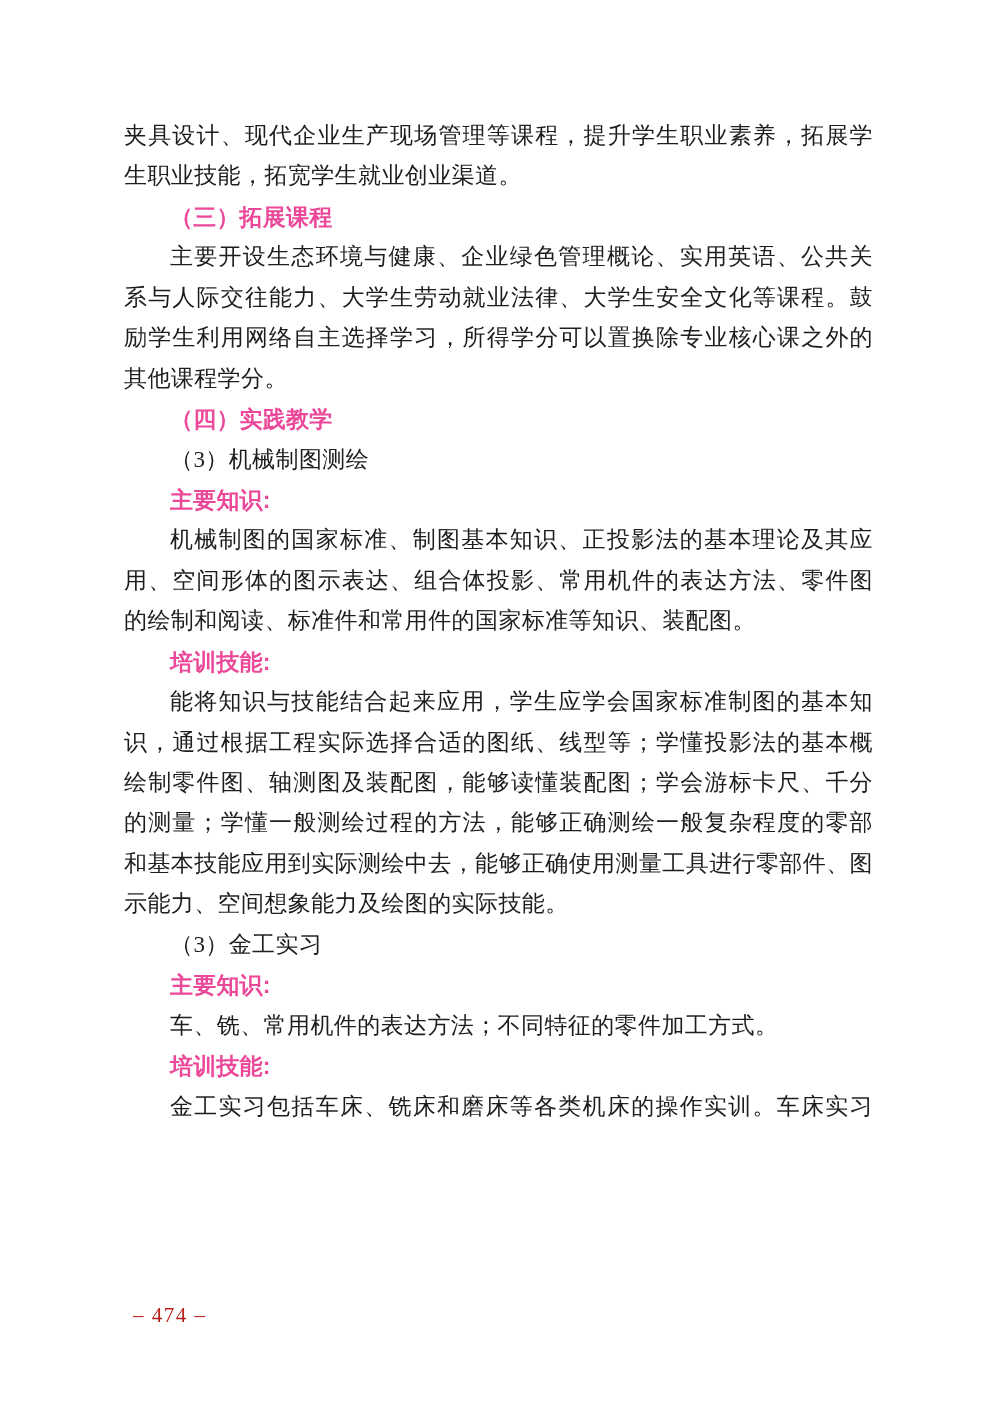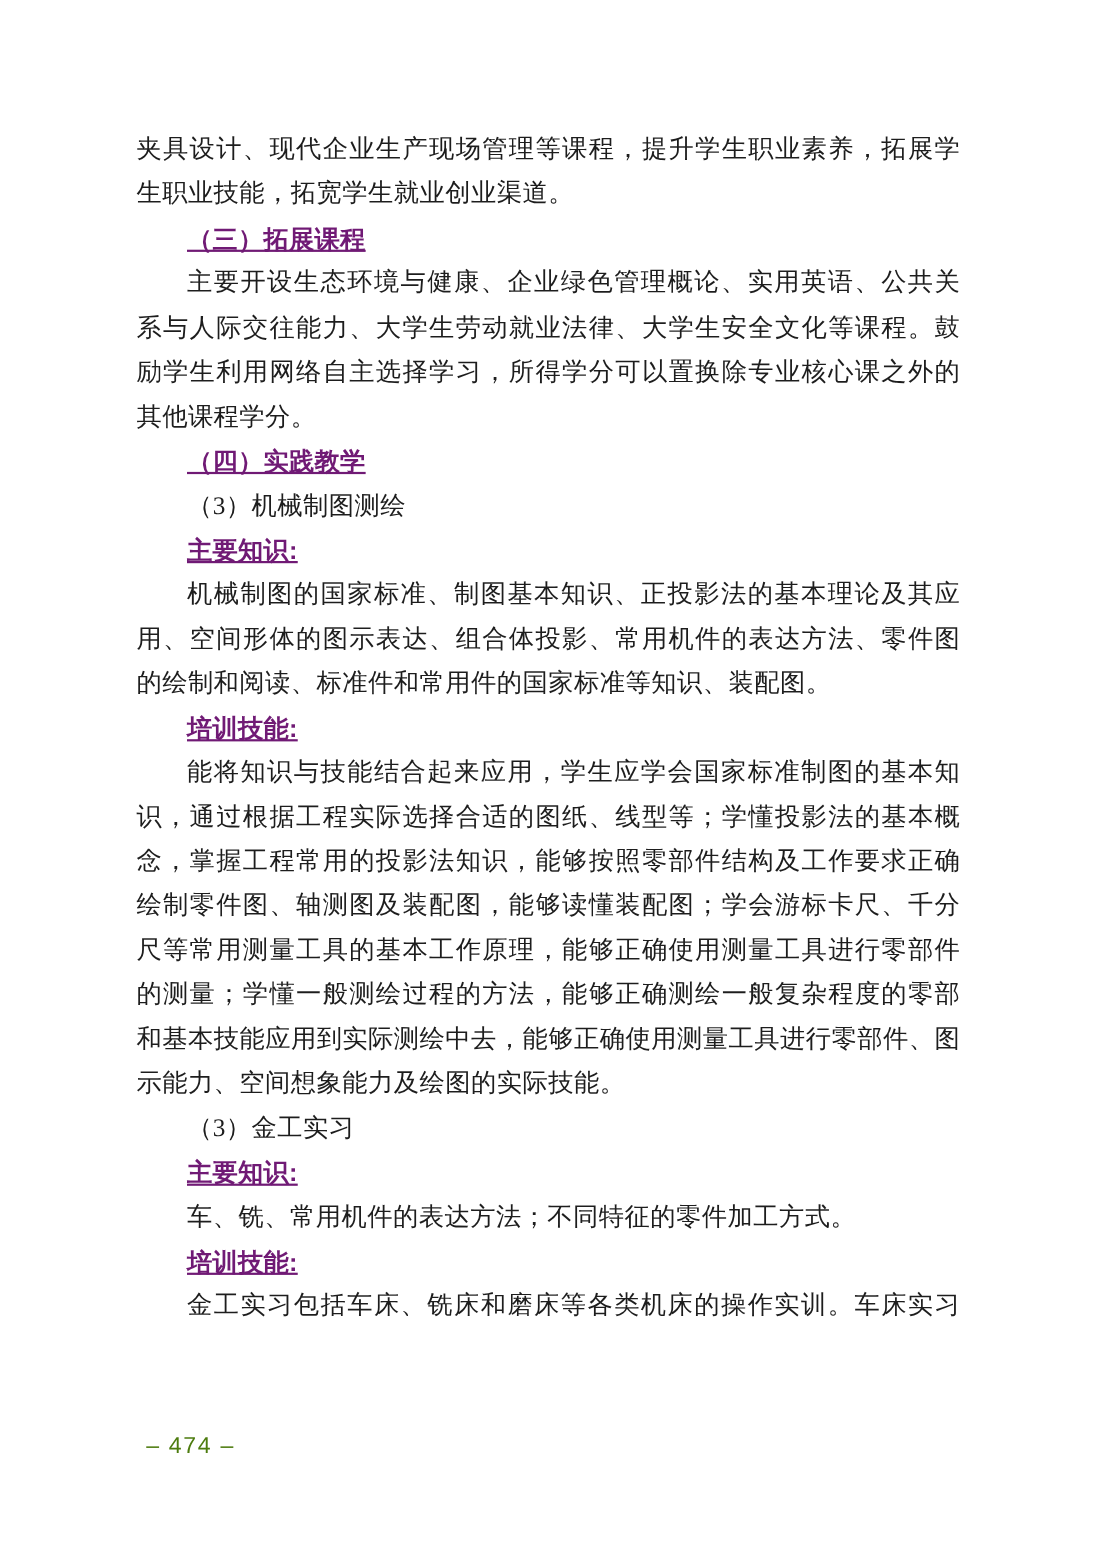--- a/index.html
+++ b/index.html
@@ -35,31 +35,30 @@
   }
   .line.indent {
     padding-left: 46px;
   }
   .line.fill {
     text-align-last: justify;
   }
   .line.bold {
     font-family: "Liberation Sans", "DejaVu Sans", sans-serif;
     font-weight: 700;
-    color: #701a75;
+    color: #ec4899;
     letter-spacing: 0.2px;
-    text-decoration: underline;
   }
   .footer {
     position: absolute;
     left: 133px;
     top: 1303px;
-    font-family: Liberation Sans, sans-serif;
+    font-family: Liberation Serif, serif;
     font-size: 21px;
-    color: #4d7c0f;
+    color: #b91c1c;
     letter-spacing: 1.5px;
     text-align: center;
   }
 </style>
 </head>
 <body>
 
 <div class="page">
   <div class="doc">
       <div class="line fill">夹具设计、现代企业生产现场管理等课程，提升学生职业素养，拓展学</div>
@@ -71,23 +70,21 @@
       <div class="line">其他课程学分。</div>
       <div class="line indent bold">（四）实践教学</div>
       <div class="line indent">（3）机械制图测绘</div>
       <div class="line indent bold">主要知识:</div>
       <div class="line indent fill">机械制图的国家标准、制图基本知识、正投影法的基本理论及其应</div>
       <div class="line fill">用、空间形体的图示表达、组合体投影、常用机件的表达方法、零件图</div>
       <div class="line">的绘制和阅读、标准件和常用件的国家标准等知识、装配图。</div>
       <div class="line indent bold">培训技能:</div>
       <div class="line indent fill">能将知识与技能结合起来应用，学生应学会国家标准制图的基本知</div>
       <div class="line fill">识，通过根据工程实际选择合适的图纸、线型等；学懂投影法的基本概</div>
-      <div class="line fill">念，掌握工程常用的投影法知识，能够按照零部件结构及工作要求正确</div>
       <div class="line fill">绘制零件图、轴测图及装配图，能够读懂装配图；学会游标卡尺、千分</div>
-      <div class="line fill">尺等常用测量工具的基本工作原理，能够正确使用测量工具进行零部件</div>
       <div class="line fill">的测量；学懂一般测绘过程的方法，能够正确测绘一般复杂程度的零部</div>
       <div class="line fill">和基本技能应用到实际测绘中去，能够正确使用测量工具进行零部件、图</div>
       <div class="line">示能力、空间想象能力及绘图的实际技能。</div>
       <div class="line indent">（3）金工实习</div>
       <div class="line indent bold">主要知识:</div>
       <div class="line indent">车、铣、常用机件的表达方法；不同特征的零件加工方式。</div>
       <div class="line indent bold">培训技能:</div>
       <div class="line indent fill">金工实习包括车床、铣床和磨床等各类机床的操作实训。车床实习</div>
     </div>
   <div class="footer">– 474 –</div>

